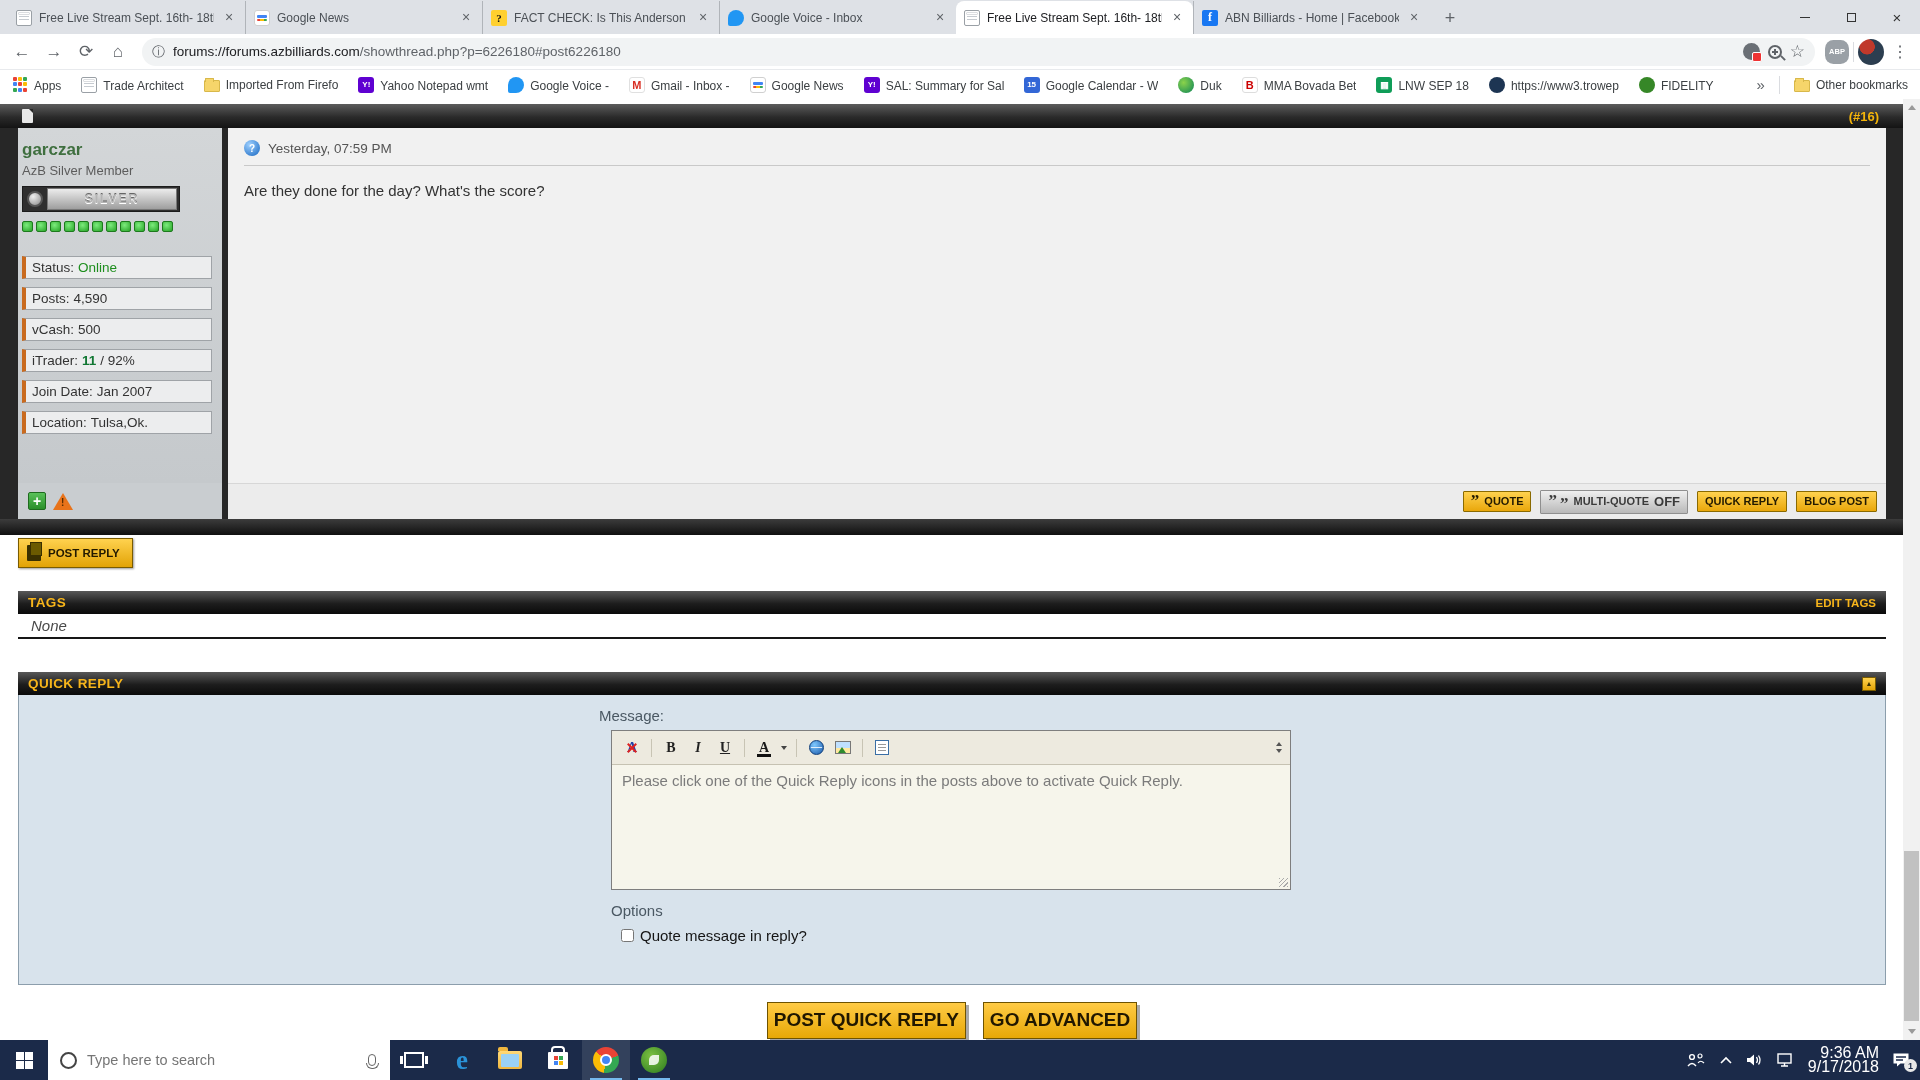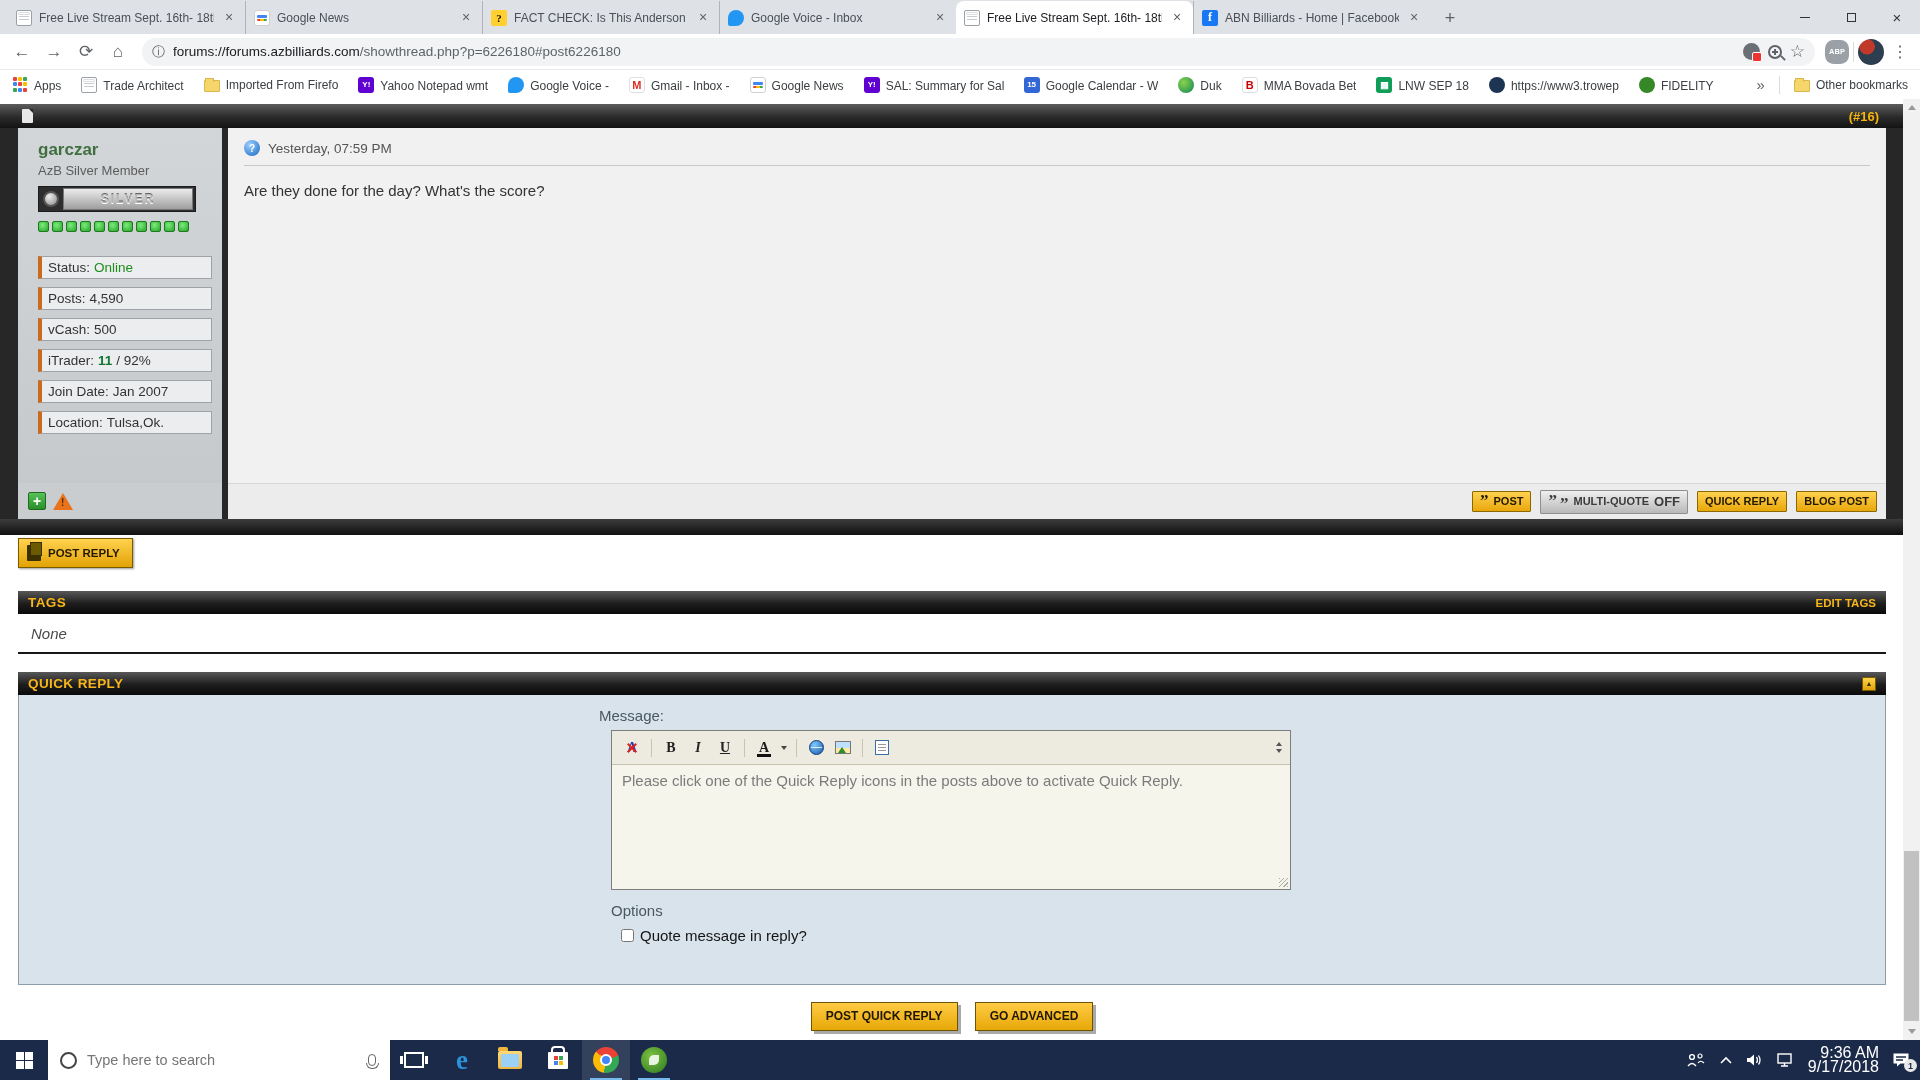--- a/index.html
+++ b/index.html
@@ -93,21 +93,21 @@
   .sb-thumb { position:absolute; left:1px; width:15px; top:752px; height:170px; background:#c1c1c1; }
 
   .tt { position:absolute; left:0; top:5px; width:1903px; background:#272727; }
   .tt-top { height:24px; display:flex; align-items:center; padding:0 24px 0 22px;
     background:linear-gradient(#5c5c5c,#2a2a2a 55%,#141414); }
   .doc-ico { width:11px; height:14px; background:#e8e8e8; border-radius:1px; position:relative; }
   .doc-ico::after { content:""; position:absolute; top:0; right:0;
     border-top:4px solid #272727; border-left:4px solid transparent; }
   .postnum { margin-left:auto; color:#f5b50a; font-weight:bold; font-size:13px; }
   .tt-row { display:flex; padding:0 17px 0 18px; }
-  .sb-col { width:204px; background:linear-gradient(#d3d6d8,#c5c9cc); padding:12px 10px 0 20px; }
+  .sb-col { width:204px; background:linear-gradient(#d3d6d8,#c5c9cc); padding:12px 10px 0 4px; }
   .col-gap { width:6px; }
   .main-col { flex:1; background:#f1f1f1; padding:12px 16px; height:355px; }
   .tt-foot { display:flex; padding:0 17px 0 18px; }
   .sbf { width:204px; background:#c9cdd0; display:flex; align-items:center; gap:7px;
     padding:0 10px; height:36px; }
   .mainf { flex:1; background:#ececec; border-top:1px solid #d7d7d7; display:flex;
     align-items:center; justify-content:flex-end; gap:9px; padding-right:9px; height:36px; }
   .tt-bot { height:16px; background:linear-gradient(#3c3c3c,#101010); }
 
   .uname { color:#3f6f3f; font-weight:bold; font-size:17px; }
@@ -159,21 +159,21 @@
     box-shadow:1px 1px 2px rgba(0,0,0,.4); }
   .pr-ico { width:14px; height:16px; background:#3a3000; border-radius:1px; position:relative; }
   .pr-ico::after { content:""; position:absolute; left:3px; top:-3px; width:10px; height:12px;
     background:#6b5a00; border:1px solid #3a3000; }
 
   .blackbar { height:23px; background:linear-gradient(#585858,#1d1d1d 55%,#0a0a0a);
     display:flex; align-items:center; padding:8px 10px; }
   .bartitle { color:#f7b51b; font-weight:bold; font-size:13.5px; letter-spacing:.4px; }
   .barright { margin-left:auto; color:#f7b51b; font-weight:bold; font-size:11.5px; }
   .tags { position:absolute; left:18px; top:492px; width:1868px; }
-  .tagsbody { height:40px; background:#fff; border-bottom:2px solid #161616; display:flex;
+  .tagsbody { height:25px; background:#fff; border-bottom:2px solid #161616; display:flex;
     align-items:center; padding:0 13px; font-style:italic; font-size:15px; color:#4a4a4a; }
 
   .qr { position:absolute; left:18px; top:573px; width:1868px; }
   .qr-collapse { margin-left:auto; width:14px; height:14px; background:linear-gradient(#ffd24f,#e2a306);
     border:1px solid #7a5c00; display:flex; align-items:center; justify-content:center;
     font-size:7px; color:#3a3000; }
   .qr-panel { height:290px; background:#d8e3ec; border:1px solid #8c9eac; border-top:none; position:relative; }
   .ed-col { position:absolute; left:580px; top:12px; width:692px; }
   .msg-label { font-size:15px; color:#4a5863; }
   .ed-box { margin-left:12px; margin-top:6px; border:1px solid #7e7e7e; background:#f6f5eb; }
@@ -211,22 +211,22 @@
     color:#7b7b7b; font-size:15px; font-family:"Liberation Sans",sans-serif; padding:7px 10px; }
   .grip { position:relative; height:0; }
   .grip::after { content:""; position:absolute; right:2px; bottom:2px; width:9px; height:9px;
     background:repeating-linear-gradient(135deg,#aaa 0 1px,transparent 1px 3px); }
   .opts-label { margin:12px 0 0 12px; font-size:15px; color:#4a5863; }
   .optrow { margin:8px 0 0 22px; display:flex; align-items:center; gap:6px; font-size:15px; color:#151515; }
   .optrow input { width:13px; height:13px; }
 
   .qr-btns { position:absolute; left:18px; top:903px; width:1868px; display:flex;
     justify-content:center; gap:17px; }
-  .bigbtn { padding:6px 14px 7px; background:linear-gradient(#ffcb45,#e7a807); border:1px solid #6e5300;
-    font-weight:bold; font-size:12px; color:#201700; box-shadow:3px 3px 0 #a9a9a9; }
+  .bigbtn { padding:6px 6px 7px; background:linear-gradient(#ffcb45,#e7a807); border:1px solid #6e5300;
+    font-weight:bold; font-size:19px; color:#201700; box-shadow:3px 3px 0 #a9a9a9; }
 
   
   .taskbar { position:absolute; top:1040px; left:0; width:1920px; height:40px; background:#1b2a49;
     display:flex; align-items:stretch; color:#fff; }
   .startbtn { width:48px; display:flex; align-items:center; justify-content:center; }
   .winlogo { display:grid; grid-template-columns:8px 8px; grid-gap:1px; }
   .winlogo i { width:8px; height:8px; background:#fff; }
   .searchbox { width:342px; background:#fff; display:flex; align-items:center; padding:0 12px; gap:10px; }
   .cort { width:17px; height:17px; border:2.5px solid #444; border-radius:50%; }
   .searchbox input { border:none; outline:none; flex:1; font-size:14.5px; color:#444;
@@ -489,21 +489,21 @@
       <div class="sbf">
         <span class="plus-ico">+</span>
         <span class="warn-ico">
             <b>!</b>
           </span>
       </div>
       <div class="col-gap"></div>
       <div class="mainf">
         <div class="ybtn">
           <span class="qmark">”</span>
-          <span>POST</span>
+          <span>QUOTE</span>
         </div>
         <div class="graybtn">
           <span class="qmark">”</span>
             <span class="qmark qmark2">”</span>
           <span>MULTI-QUOTE</span>
           <span class="offtxt">OFF</span>
         </div>
         <div class="ybtn">
           <span>QUICK REPLY</span>
         </div>

